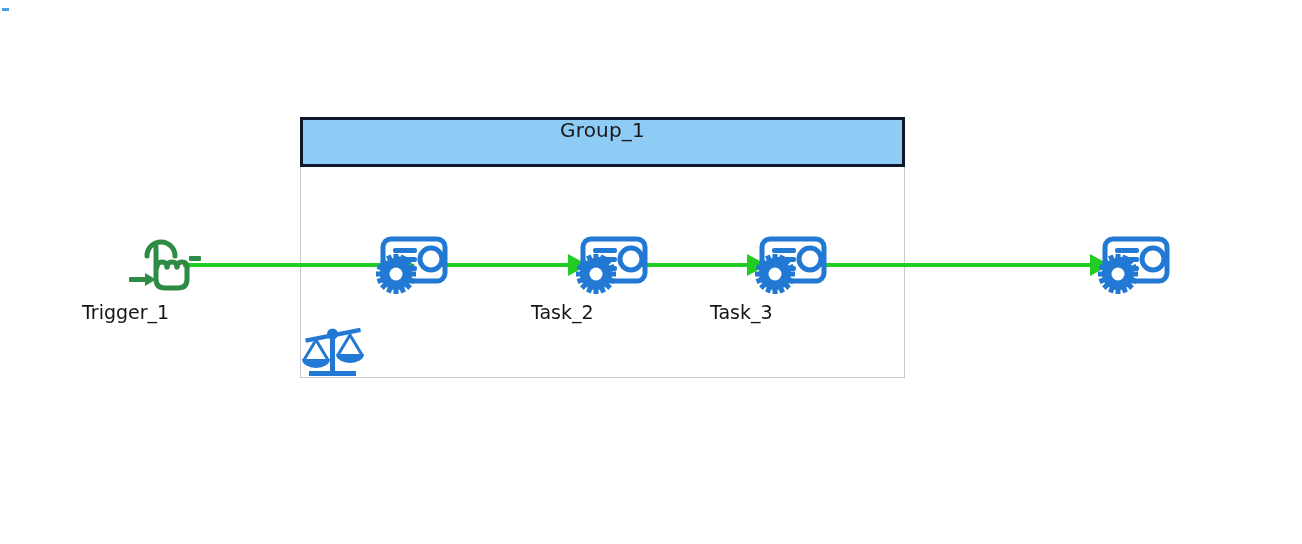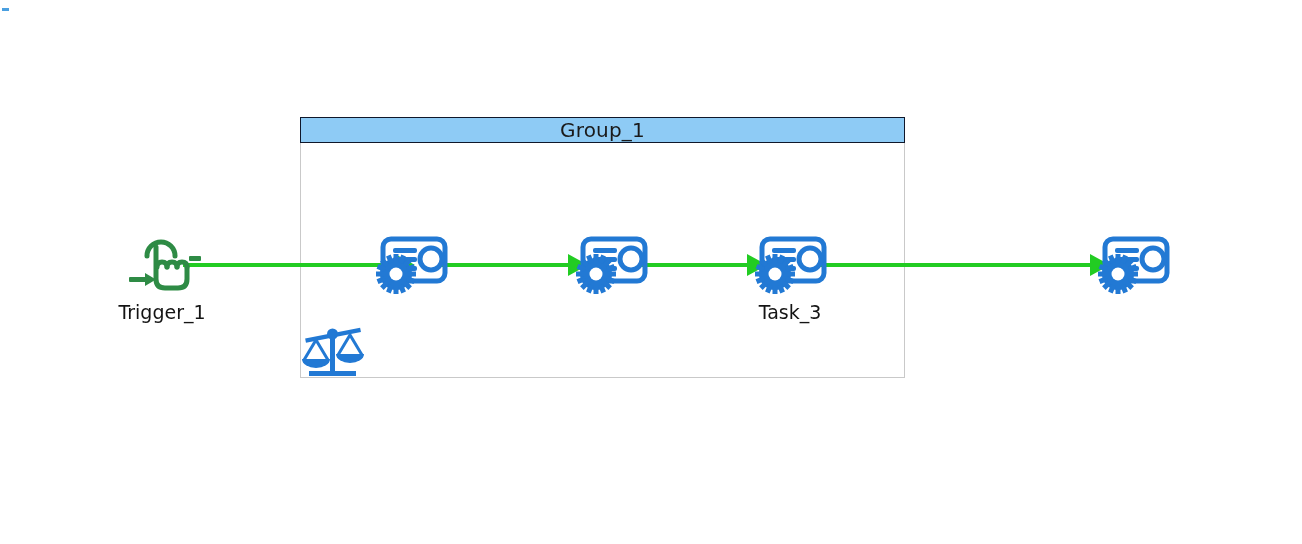--- a/index.html
+++ b/index.html
@@ -26,39 +26,37 @@
     height: 261px;
     box-sizing: border-box;
     border: 1px solid #c9c9c9;
     background: #ffffff;
   }
   .group-header {
     position: absolute;
     left: 300px;
     top: 117px;
     width: 605px;
-    height: 26px;
+    height: 50px;
     box-sizing: border-box;
     background: #8ecbf5;
-    border: 1px solid #0f172a;
+    border: 3px solid #0f172a;
     display: flex;
-    align-items: center;
     justify-content: center;
   }
   .group-header-label {
     font-size: 20px;
     color: #1a1a1a;
     letter-spacing: 0.2px;
     line-height: 1;
   }
   
   .node {
     position: absolute;
     width: 160px;
-    text-align: center;
   }
   .node-icon {
     height: 62px;
     display: flex;
     align-items: center;
     justify-content: center;
   }
   .node-label {
     margin-top: 6px;
     font-size: 19px;
@@ -200,20 +198,21 @@
             <rect x="37" y="37.5" width="8" height="5" transform="rotate(22.5 25 40)"></rect>
             <rect x="22.5" y="20" width="5" height="8" transform="rotate(67.5 25 40)"></rect>
             <rect x="22.5" y="52" width="5" height="8" transform="rotate(67.5 25 40)"></rect>
             <rect x="5" y="37.5" width="8" height="5" transform="rotate(67.5 25 40)"></rect>
             <rect x="37" y="37.5" width="8" height="5" transform="rotate(67.5 25 40)"></rect>
           </g>
         </g>
         <circle cx="25" cy="40" r="6.5" fill="#ffffff"></circle>
       </svg>
     </div>
+    <div class="node-label">Task_2</div>
   </div>
 
   <div class="node" style="left:710px; top:234px;">
     <div class="node-icon">
       <svg width="80" height="62" viewBox="0 0 80 62">
         <rect x="12" y="5" width="62" height="42" rx="8" ry="8" fill="none" stroke="#2279d4" stroke-width="5"></rect>
         <rect x="22" y="14" width="24" height="5" rx="2" fill="#2279d4"></rect>
         <rect x="22" y="23" width="24" height="5" rx="2" fill="#2279d4"></rect>
         <rect x="22" y="32" width="24" height="5" rx="2" fill="#2279d4"></rect>
         <circle cx="60" cy="25" r="11" fill="none" stroke="#2279d4" stroke-width="5"></circle>

